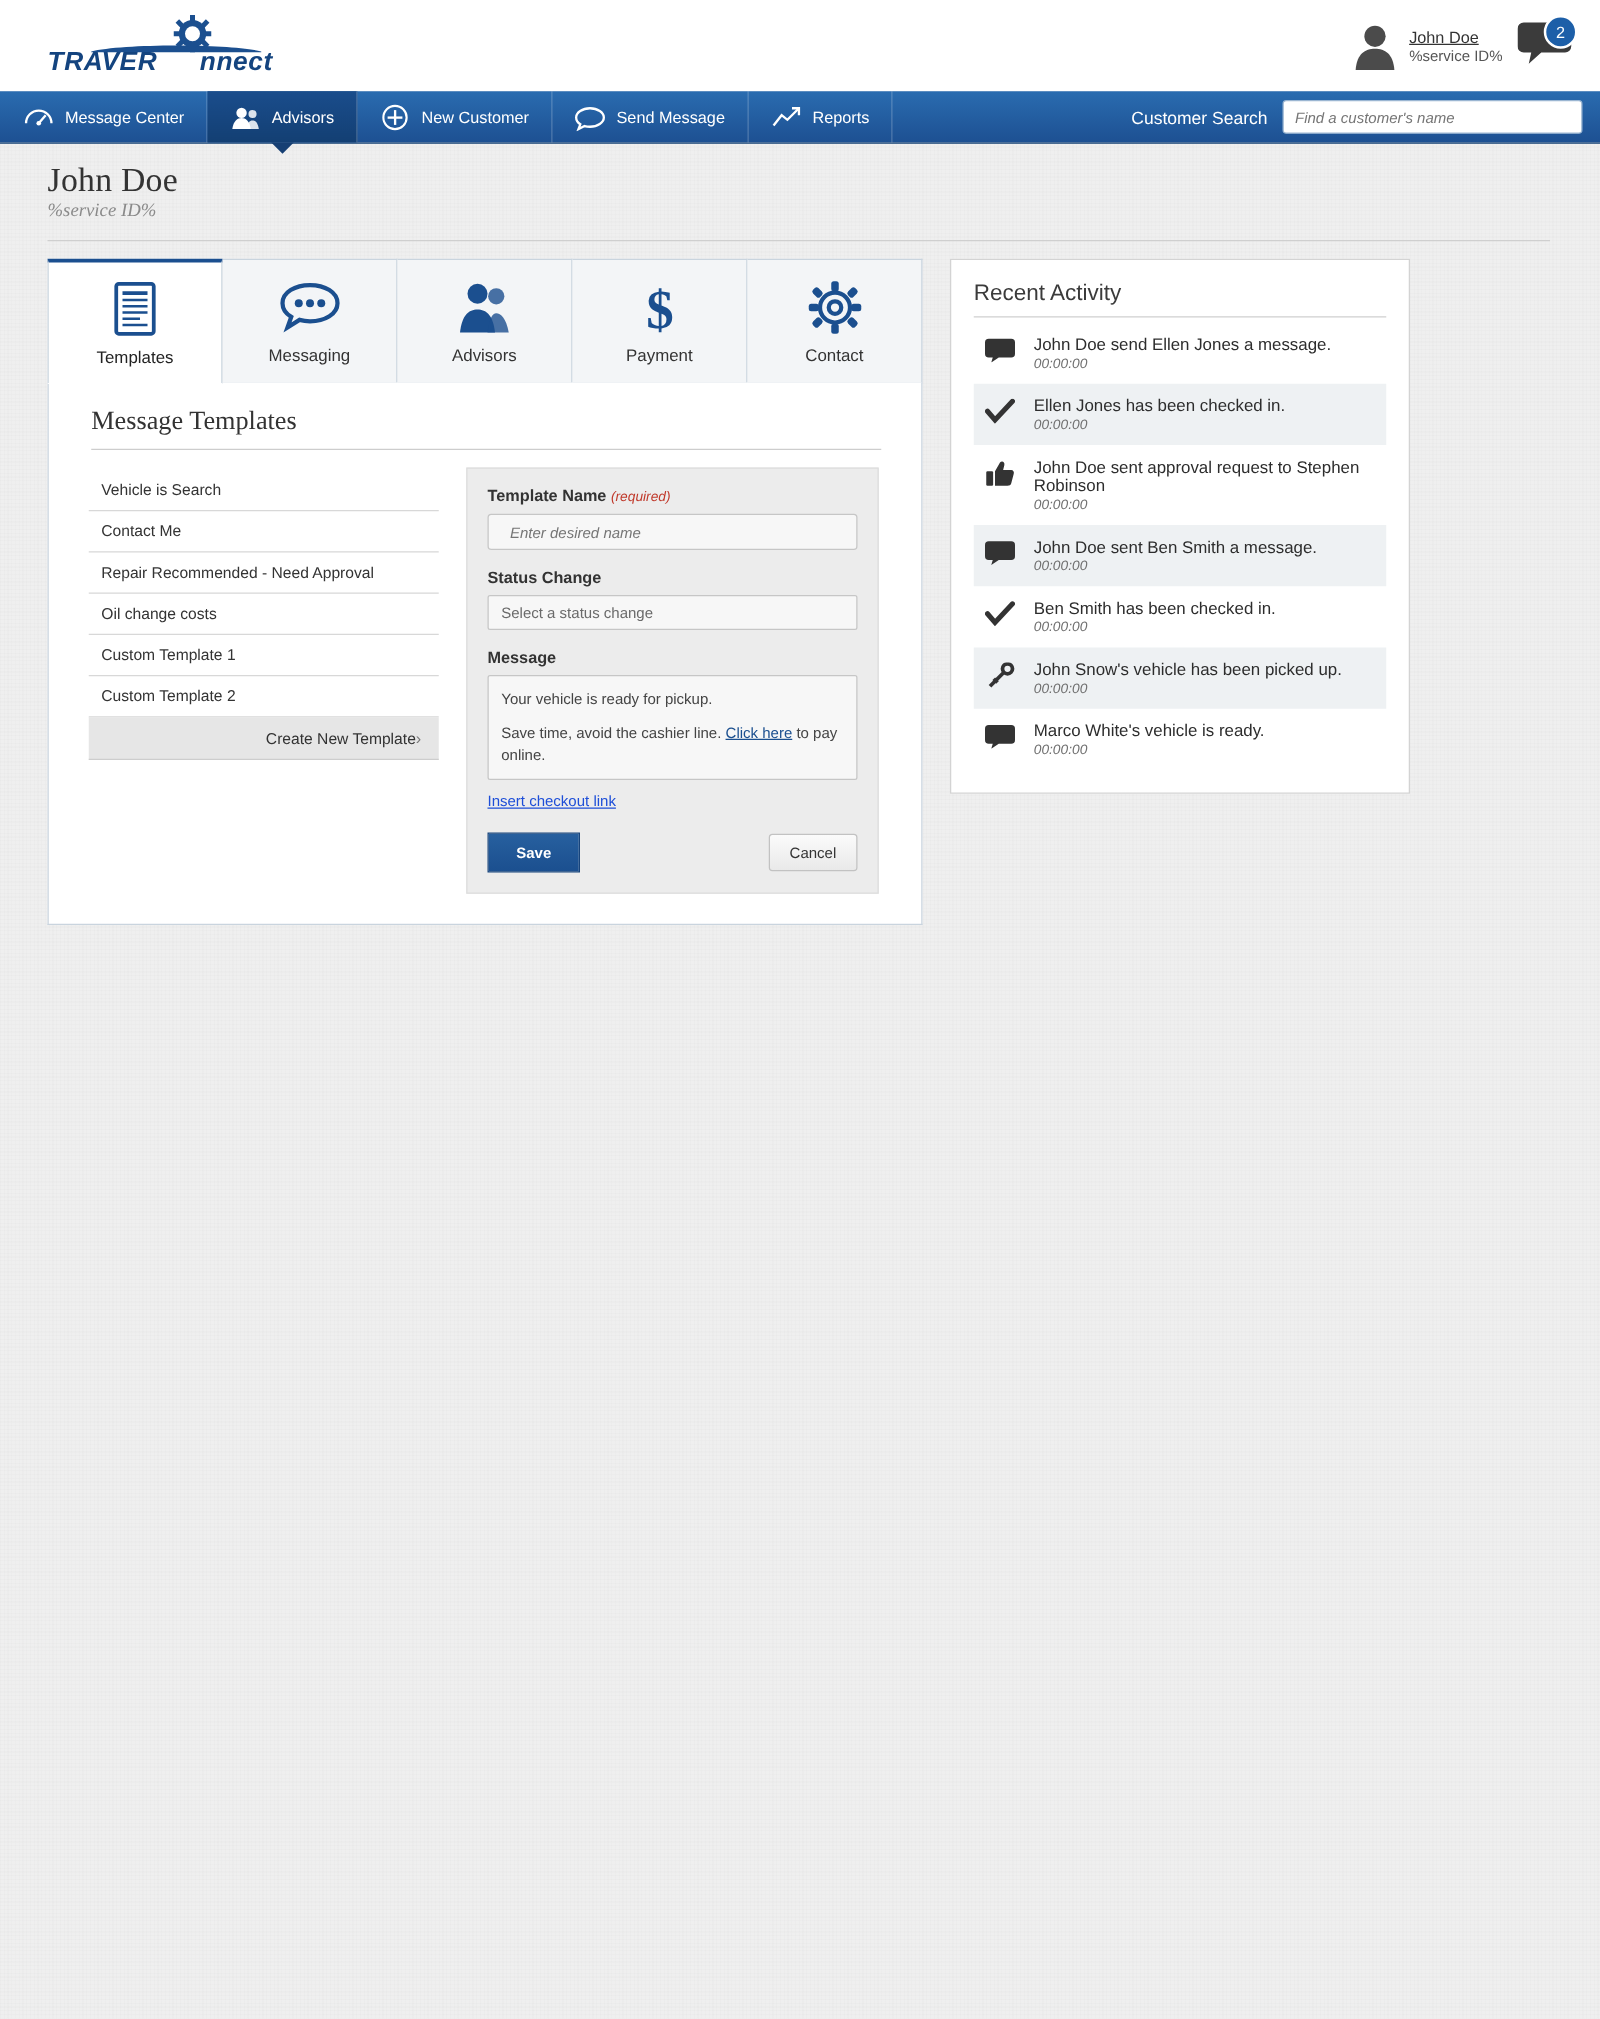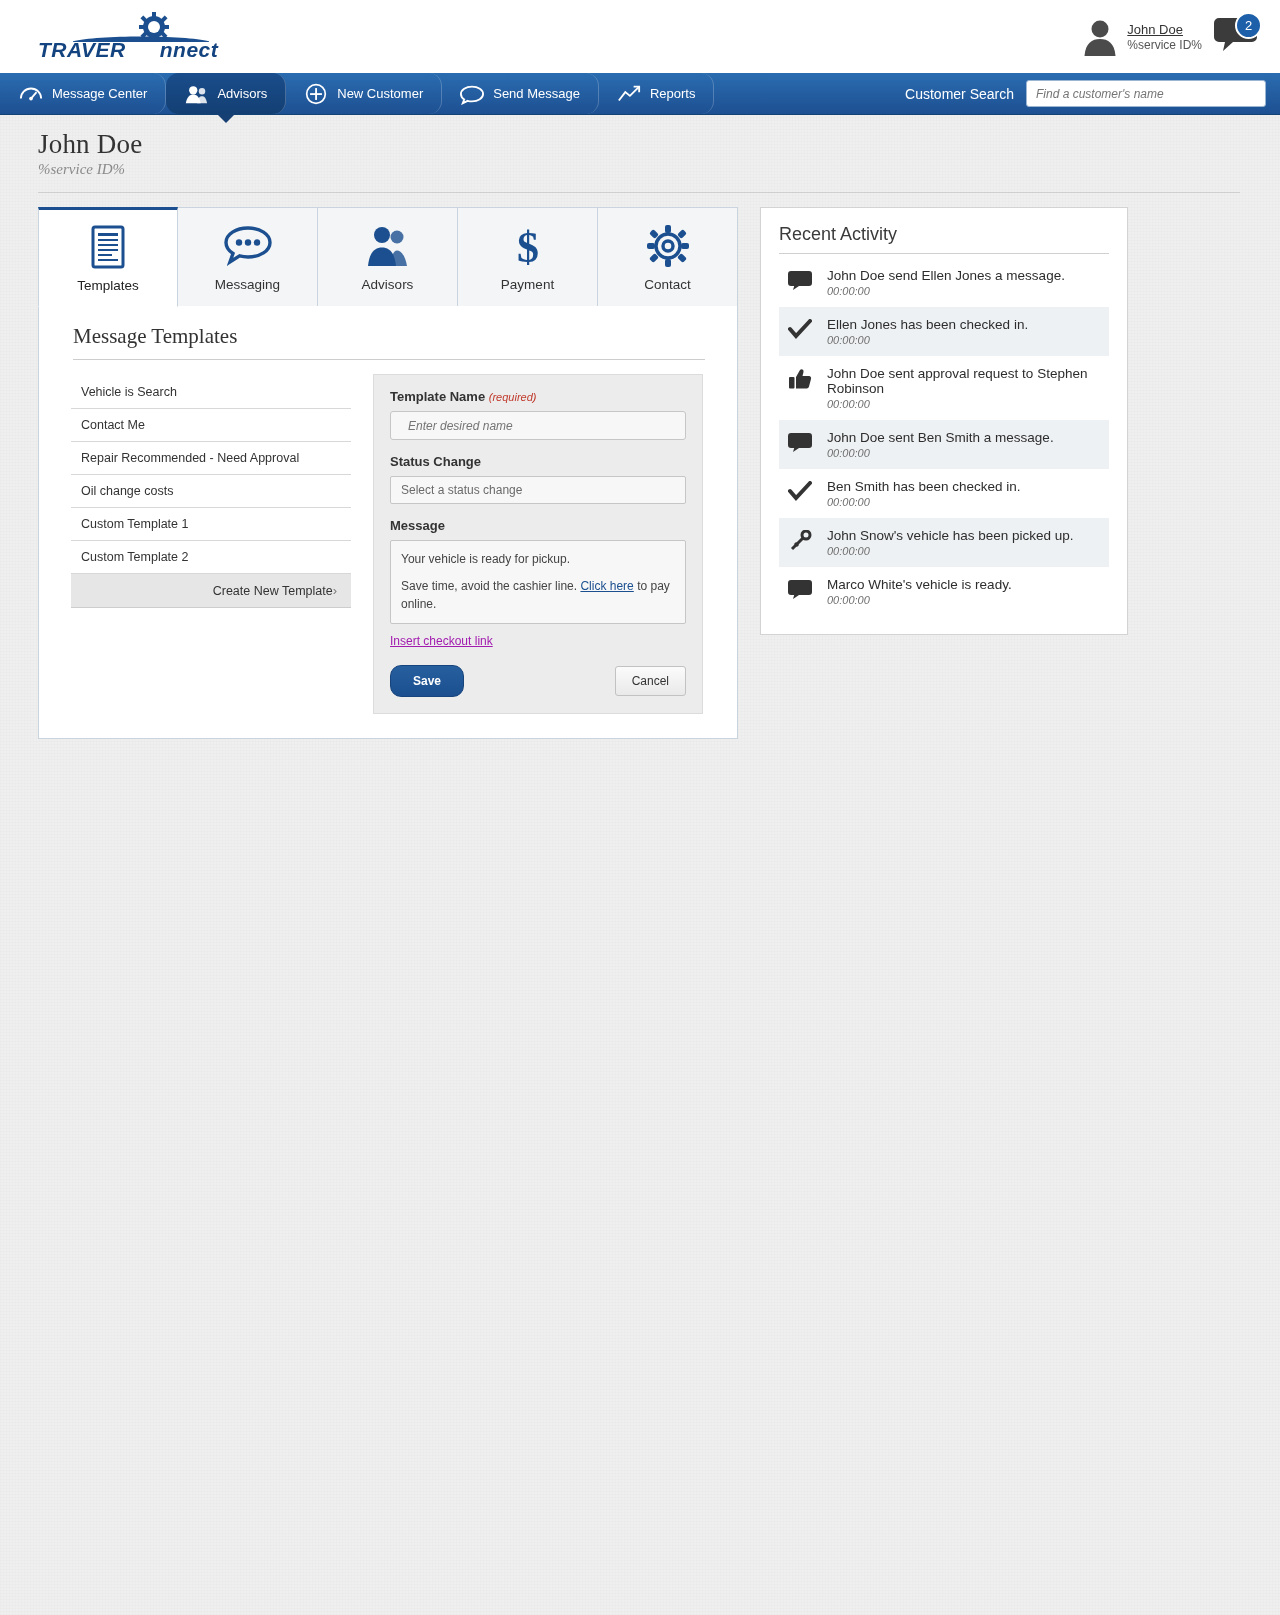--- a/index.html
+++ b/index.html
@@ -82,21 +82,20 @@
     position:relative;
     border-bottom:1px solid #154274;
   }
   .nav-item {
     display:flex; align-items:center; gap:9px;
     padding:0 18px;
     color:#fff; font-size:13px;
     border-right:1px solid rgba(255,255,255,0.22);
     position:relative;
     white-space:nowrap;
-    border-radius:13px;
   }
   .nav-item:first-child { border-left:1px solid rgba(255,255,255,0.0); }
   .nav-item.active {
     background:linear-gradient(#1b4f8f,#16declaration);
     background:linear-gradient(#1a4d8c,#133f73);
   }
   .nav-item.active:after{
     content:""; position:absolute; left:50%; bottom:-9px;
     transform:translateX(-50%);
     border-left:9px solid transparent;
@@ -232,29 +231,29 @@
   .msgbox {
     border:1px solid #c6c6c6; border-radius:2px;
     background:#f7f7f7;
     padding:9px 10px; font-size:12px; color:#444; line-height:1.55;
     min-height:56px;
   }
   .msgbox .l2 { margin-top:8px; }
   .inlink { color:#1b4f8f; text-decoration:underline; }
   .insert-link {
     display:inline-block; margin-top:10px;
-    font-size:12px; color:#a21caf; text-decoration:underline;
+    font-size:12px; color:#1d4ed8; text-decoration:underline;
   }
   .btn-row {
     display:flex; align-items:center; justify-content:space-between;
     margin-top:16px;
   }
   .btn-save {
     background:linear-gradient(#27609f,#1b4f8f);
-    border:1px solid #17447c; border-radius:11px;
+    border:1px solid #17447c; border-radius:0;
     color:#fff; font-size:12px; font-weight:bold;
     padding:8px 22px;
   }
   .btn-cancel {
     background:linear-gradient(#fbfbfb,#e9e9e9);
     border:1px solid #c2c2c2; border-radius:3px;
     color:#333; font-size:12px;
     padding:7px 16px;
   }
 

